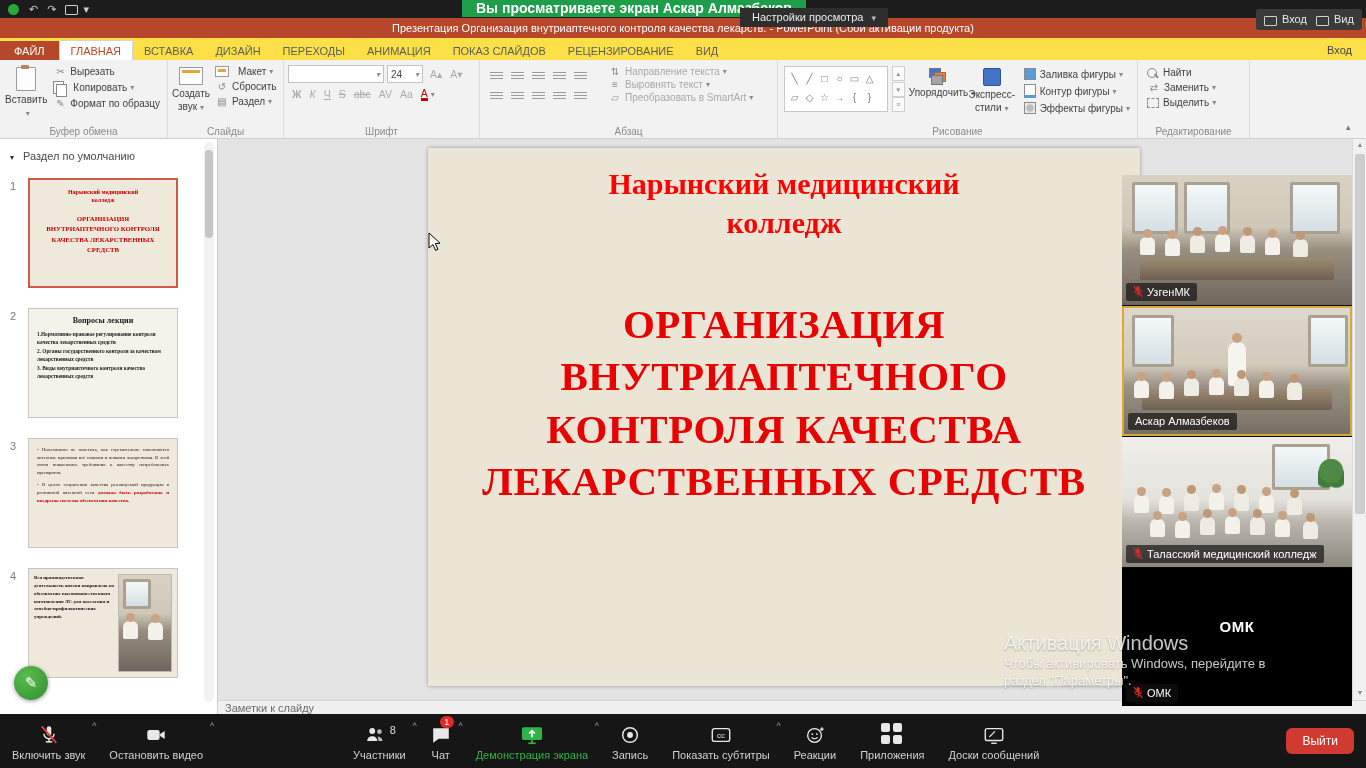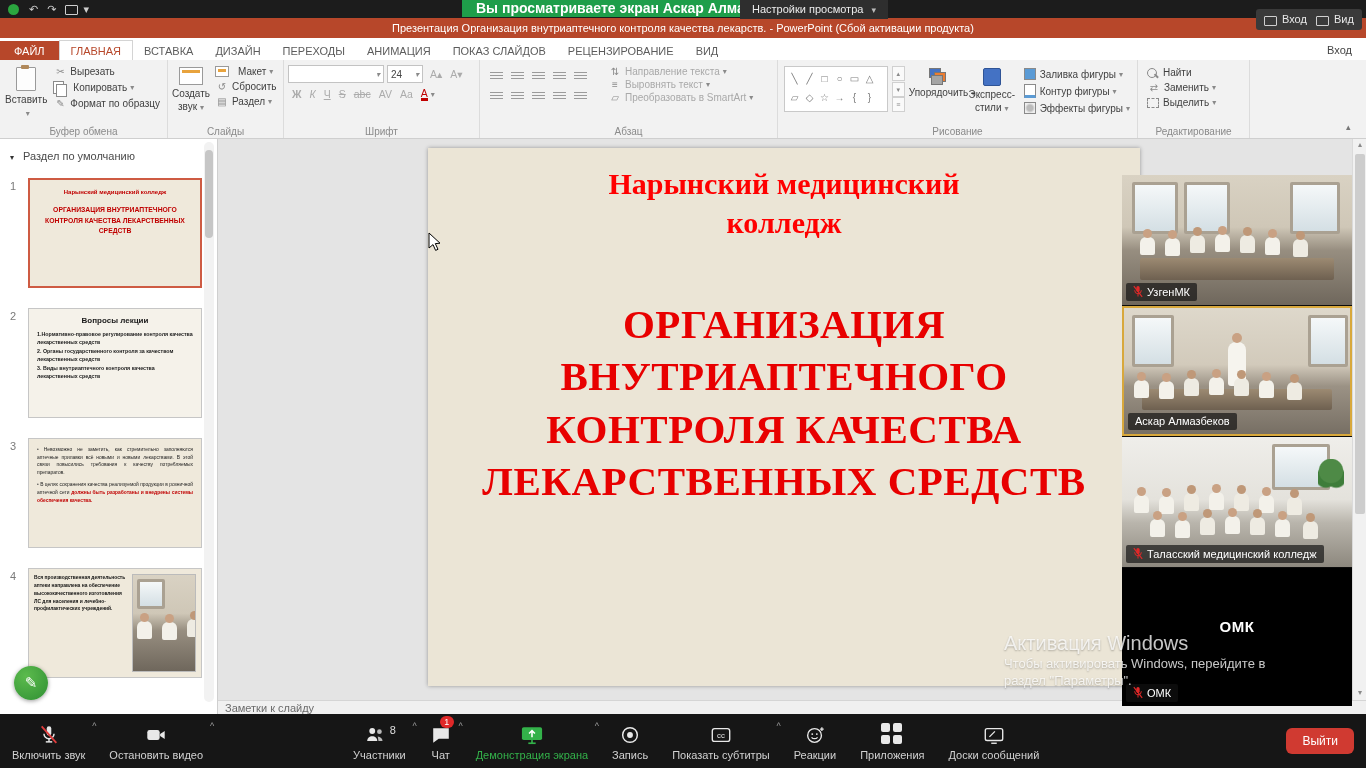--- a/index.html
+++ b/index.html
@@ -9,27 +9,27 @@
   
   #zoomStrip{top:0;left:0;width:1366px;height:18px;background:#1c1c1c;z-index:40;display:flex;align-items:center;padding-left:8px;box-sizing:border-box}
   .qat-ic{color:#cfcfcf;font-size:11px;margin-right:9px;line-height:18px;cursor:default}
   .green-dot{width:11px;height:11px;border-radius:50%;background:#2BA63F;display:inline-block;margin-right:10px}
   .mini-mon{display:inline-block;width:11px;height:8px;border:1px solid #cfcfcf;border-radius:1px;margin-right:5px;position:relative;top:1px}
   
   #ppTitle{top:18px;left:0;width:1366px;height:20px;background:#B7472A;color:#fff;
            font-size:11px;text-align:center;line-height:20px;z-index:30;white-space:nowrap}
   #shareBanner{top:0;left:462px;height:17px;background:#1E9E4A;color:#fff;font-size:14px;
                line-height:17px;padding:0 14px;z-index:50;font-weight:bold}
-  #viewSettings{top:0;left:740px;height:19px;background:#2e2e2e;color:#ececec;font-size:11px;
+  #viewSettings{top:8px;left:740px;height:19px;background:#2e2e2e;color:#ececec;font-size:11px;
                 line-height:19px;padding:0 12px;z-index:50;cursor:pointer}
   #viewSettings .chev{margin-left:8px;color:#bbb;font-size:9px}
   .topbtn{top:9px;height:21px;background:#3a3a3a;color:#e8e8e8;font-size:11px;line-height:21px;
           padding:0 8px;border-radius:3px;z-index:50;cursor:pointer;display:flex;align-items:center}
   
-  #tabsRow{top:38px;left:0;width:1366px;height:22px;background:#ffffff;display:flex;align-items:flex-end;z-index:20;border-bottom:1px solid #e3e3e3}
+  #tabsRow{top:38px;left:0;width:1366px;height:22px;background:#fde047;display:flex;align-items:flex-end;z-index:20;border-bottom:1px solid #e3e3e3}
   .tab{font-size:11px;color:#5c5c5c;padding:4px 11px 3px;cursor:pointer;white-space:nowrap}
   .tab.file{background:#B7472A;color:#fff;padding:4px 14px 3px}
   .tab.active{background:#fff;color:#B7472A;border:1px solid #d4d4d4;border-bottom:none}
   .tab-signin{margin-left:auto;margin-right:14px;font-size:11px;color:#444;padding-bottom:4px;cursor:pointer}
   
   #ribbon{top:60px;left:0;width:1366px;height:78px;background:#f2f2f2;border-bottom:1px solid #cfcfcf;display:flex;z-index:20}
   .grp{position:relative;border-right:1px solid #dcdcdc;box-sizing:border-box;padding:4px 4px 14px;display:flex}
   .gl{position:absolute;bottom:1px;left:0;right:0;text-align:center;font-size:10px;color:#8a8a8a;white-space:nowrap}
   .bigbtn{width:52px;text-align:center;font-size:10px;color:#3f3f3f;cursor:pointer;padding-top:2px}
   .bigbtn .icbox{display:block;margin:1px auto 3px}
@@ -71,22 +71,22 @@
   .mag-ic{width:8px;height:8px;border:1.5px solid #8a8a8a;border-radius:50%;position:relative;margin-right:6px;flex:none}
   .mag-ic:after{content:"";position:absolute;left:6px;top:6px;width:5px;height:1.5px;background:#8a8a8a;transform:rotate(45deg)}
   .sel-ic{width:10px;height:8px;border:1px dashed #8a8a8a;margin-right:4px;flex:none}
   #ribbonCollapse{left:1346px;top:122px;color:#777;font-size:9px;z-index:21;cursor:pointer}
   
   #thumbs{top:138px;left:0;width:217px;height:576px;background:#ffffff;border-right:1px solid #cfcfcf;z-index:10}
   #secHdr{position:absolute;top:12px;left:10px;font-size:11px;color:#4a4a4a;cursor:pointer}
   #secHdr .tri{font-size:8px;color:#333;margin-right:6px}
   .tnum{position:absolute;left:-18px;top:2px;font-size:11px;color:#7a7a7a}
   .thumb-row{position:absolute;left:28px;width:152px}
-  .thumb{width:174px;height:110px;background:#EFE9DB;border:1px solid #c6c6c6;box-sizing:border-box;
-         overflow:hidden;cursor:pointer;font-family:Liberation Sans, sans-serif;text-align:center}
+  .thumb{width:150px;height:110px;background:#EFE9DB;border:1px solid #c6c6c6;box-sizing:border-box;
+         overflow:hidden;cursor:pointer;font-family:Liberation Serif, serif;text-align:center}
   .thumb.sel{border:2px solid #CE5B43}
   .thumb.white{background:#F5F2EA}
   .t1col{font-weight:bold;font-size:6px;color:#C00000;margin-top:8px;line-height:1.4;padding:0 28px}
   .t1tit{font-weight:bold;font-size:6.8px;color:#C00000;margin-top:9px;padding:0 14px;line-height:1.55}
   .t2h{font-weight:bold;font-size:8px;color:#1a1a1a;margin-top:7px}
   .t2b{font-weight:bold;font-size:5.3px;color:#1a1a1a;text-align:left;padding:5px 8px 0;white-space:pre-line;line-height:1.6}
   .t3wrap{padding:7px 8px;text-align:justify;font-size:4.9px;color:#222;line-height:1.55}
   .t3wrap p{margin:0 0 5px}
   .t3wrap p:before{content:"• ";color:#444}
   .t3red{color:#C00000;font-weight:bold}

